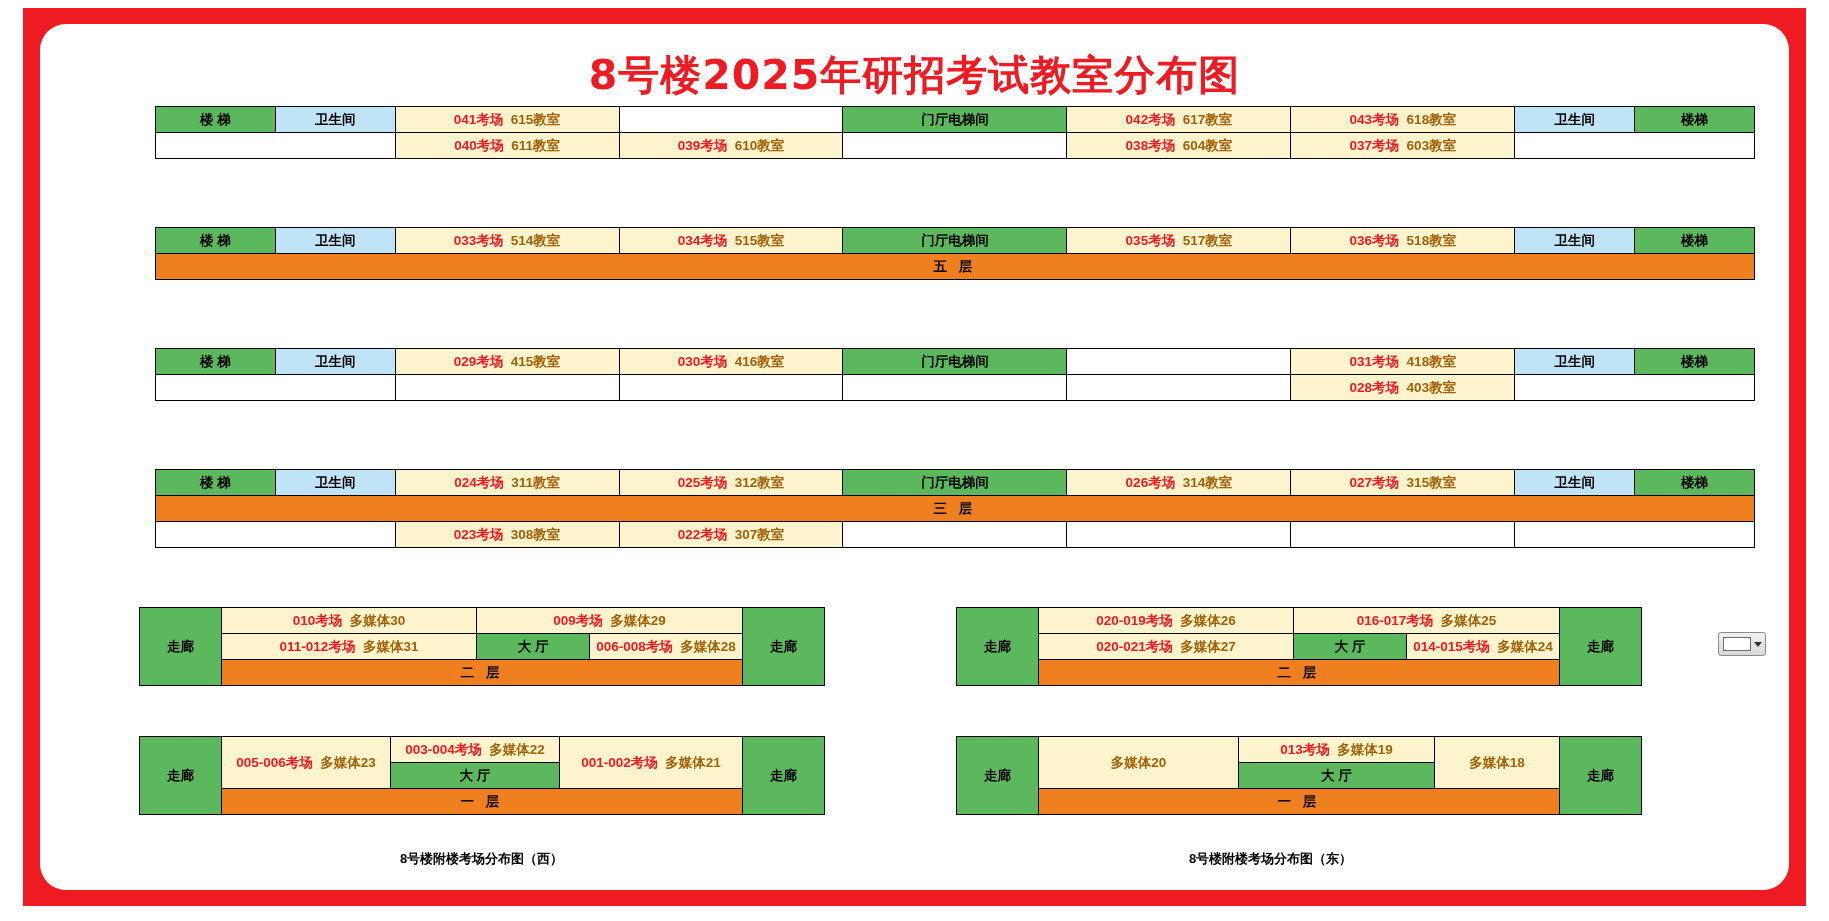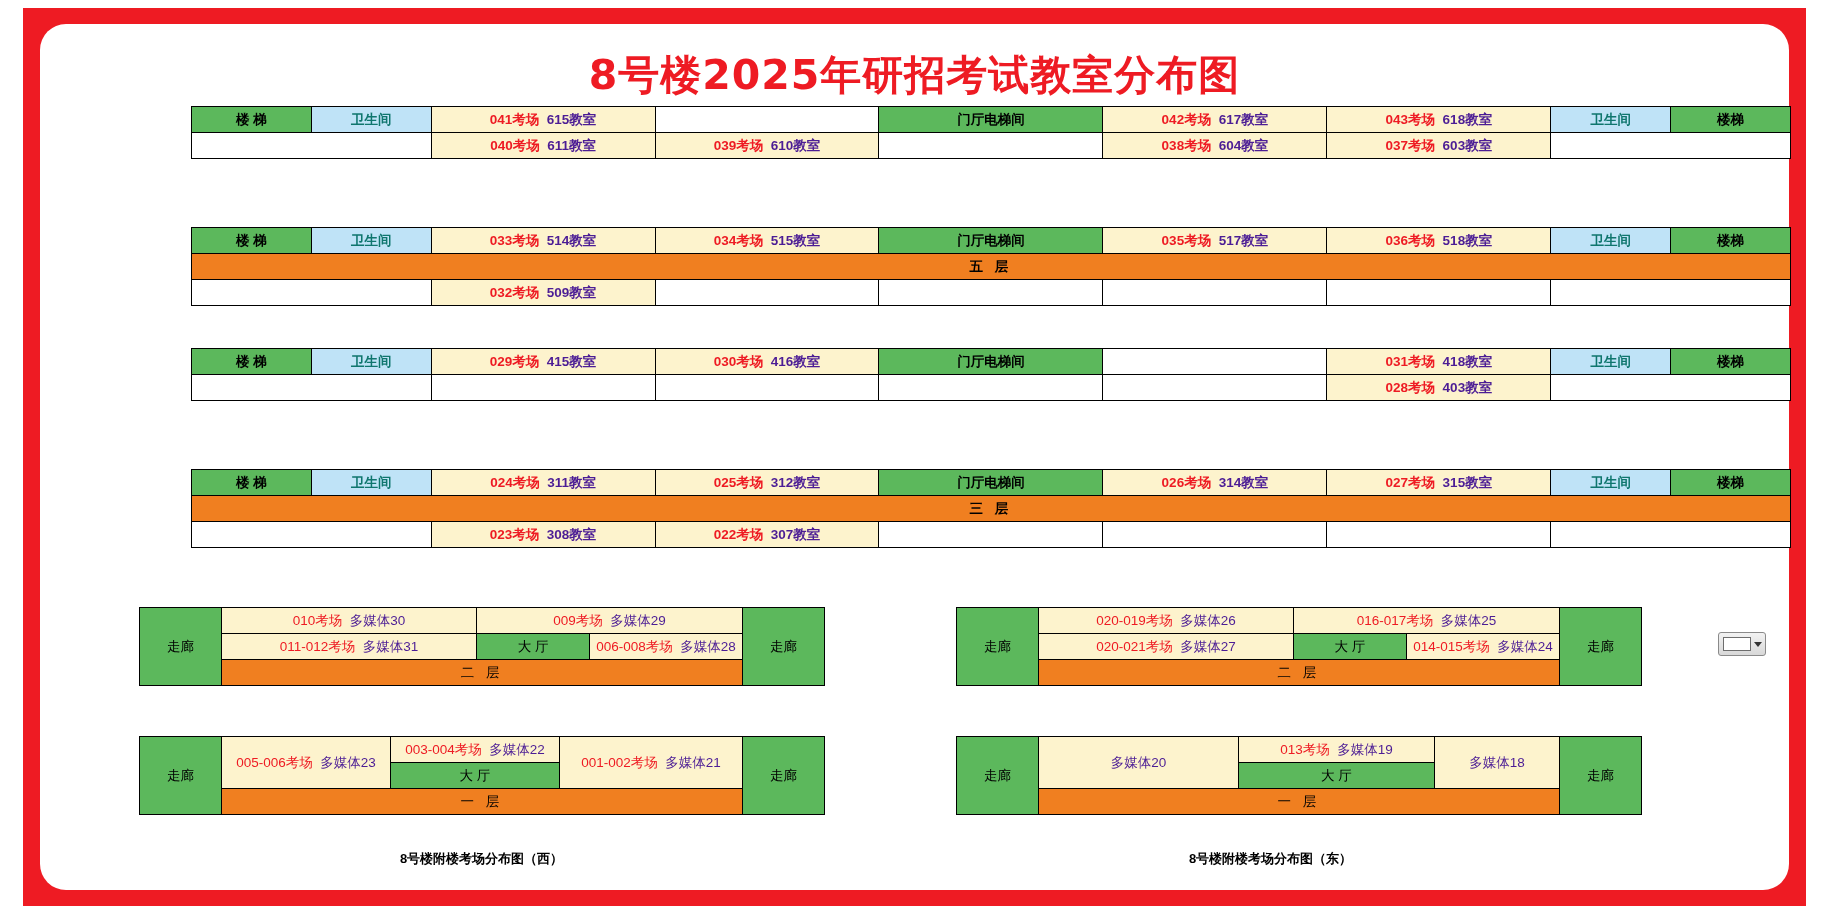--- a/index.html
+++ b/index.html
@@ -32,50 +32,49 @@
   }
   .floorblock{
     position:absolute;
     left:115px;
     width:1600px;
   }
   table.fl{
     border-collapse:collapse;
     table-layout:fixed;
     width:1600px;
-    margin-left:36px;
   }
   table.fl td{
     border:1px solid #000000;
     height:25px;
     text-align:center;
     vertical-align:middle;
     font-size:13.5px;
     font-weight:bold;
     padding:0;
   }
   .green{background:#5cb85c;color:#000;}
-  .blue{background:#bfe3f7;color:#0f766e;}
+  .blue{background:#bfe3f7;color:#000000;}
   .cream{background:#fdf3cd;}
   .white{background:#ffffff;}
   .orange{background:#f07f20;color:#000;font-size:14px;letter-spacing:4px;}
   .examno{color:#ee1b23;}
-  .room{color:#4c1d95;}
+  .room{color:#a16207;}
   
   .annex{position:absolute;}
   table.an{
     border-collapse:collapse;
     table-layout:fixed;
   }
   table.an td{
     border:1px solid #000000;
     text-align:center;
     vertical-align:middle;
     font-size:13.5px;
-    font-weight:normal;
+    font-weight:bold;
     padding:0;
     height:25px;
   }
   .caption{
     position:absolute;
     font-size:13px;
     font-weight:bold;
     color:#000;
     text-align:center;
   }
@@ -164,29 +163,20 @@
             <td class="cream"><span class="examno">034考场</span>&nbsp;&nbsp;<span class="room">515教室</span></td>
             <td class="green">门厅电梯间</td>
             <td class="cream"><span class="examno">035考场</span>&nbsp;&nbsp;<span class="room">517教室</span></td>
             <td class="cream"><span class="examno">036考场</span>&nbsp;&nbsp;<span class="room">518教室</span></td>
             <td class="blue">卫生间</td>
             <td class="green">楼梯</td>
           </tr>
           <tr>
             <td class="orange" colspan="9">五 层</td>
           </tr>
-          <tr>
-            <td class="white" colspan="2"></td>
-            <td class="cream"><span class="examno">032考场</span>&nbsp;&nbsp;<span class="room">509教室</span></td>
-            <td class="white"></td>
-            <td class="white"></td>
-            <td class="white"></td>
-            <td class="white"></td>
-            <td class="white" colspan="2"></td>
-          </tr>
         </tbody>
       </table>
     </div>
 
     <div class="floorblock" style="top:324px;">
       <table class="fl">
         <colgroup>
             <col style="width:115px">
             <col style="width:115px">
             <col style="width:215px">

